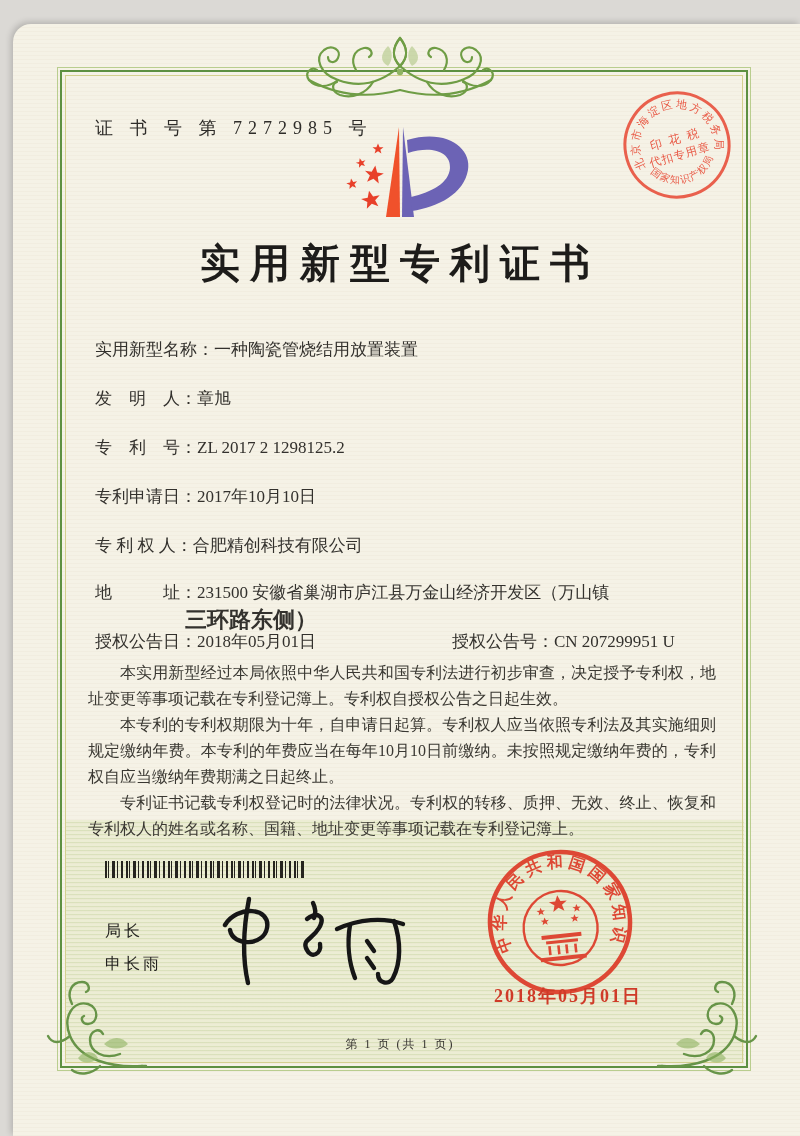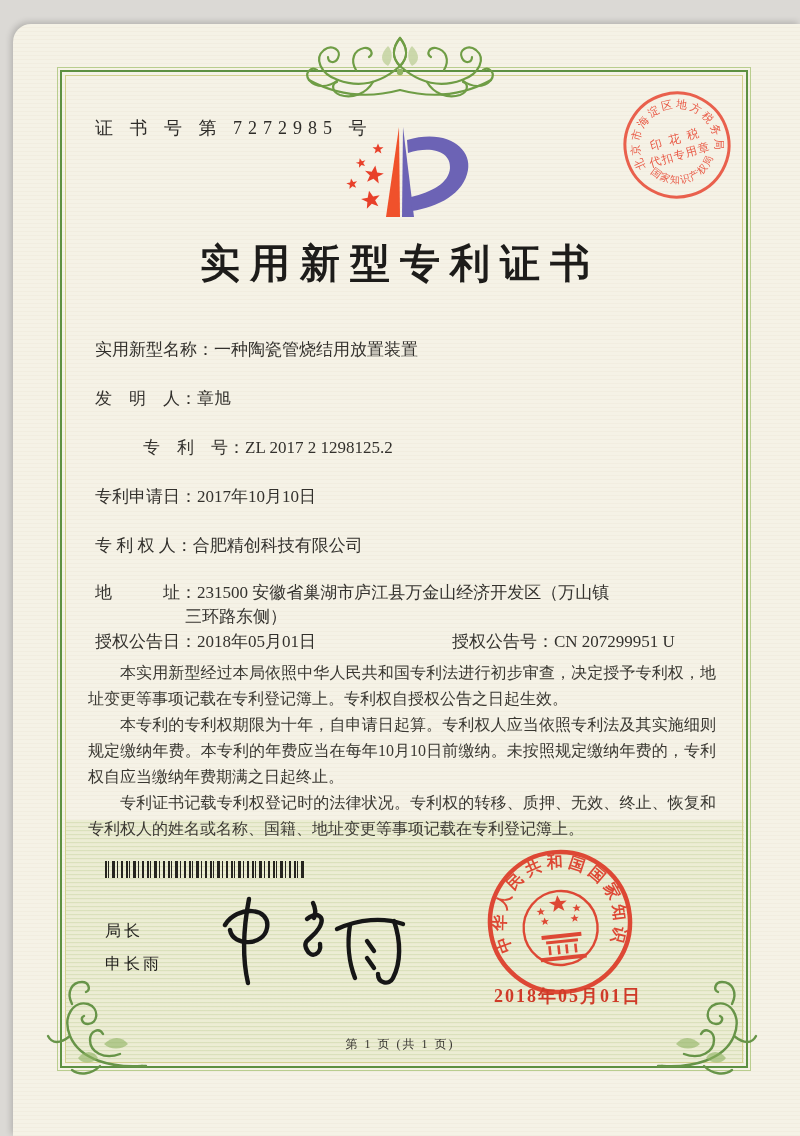--- a/index.html
+++ b/index.html
@@ -16,21 +16,21 @@
   .frame.outer{left:57px;top:67px;width:692px;height:1002px;border:1px solid #b9cd8e;}
   .frame.main {left:60px;top:70px;width:684px;height:994px;border:2px solid #5d9041;}
   .frame.inner{left:65px;top:75px;width:676px;height:986px;border:1px solid #d3d08e;}
   .abs{position:absolute;}
   .cert-number{left:95px;top:116px;font-size:18px;letter-spacing:6px;color:#2e2c29;}
   .page-title{left:0;top:236px;width:800px;text-align:center;font-size:40px;font-weight:bold;
               letter-spacing:10px;color:#1d1c1a;}
   .frow{left:95px;font-size:17px;color:#33312d;white-space:nowrap;}
   .flabel{display:inline-block;color:#33312d;}
   .fvalue{color:#33312d;}
-  .addr2{left:185px;font-size:17px;color:#33312d;}
+  .addr2{left:185px;font-size:22px;color:#33312d;font-weight:bold;}
   .grant-no{left:452px;top:630px;font-size:17px;color:#33312d;white-space:nowrap;}
   .paras{left:88px;top:660px;width:628px;font-size:16px;line-height:26px;color:#3a3832;text-align:justify;}
   .paras p{margin:0;text-indent:2em;}
   .barcode{left:105px;top:861px;width:200px;height:17px;
      background:repeating-linear-gradient(90deg,#26241f 0 2px,rgba(0,0,0,0) 2px 3px,#26241f 3px 4px,rgba(0,0,0,0) 4px 7px,#26241f 7px 10px,rgba(0,0,0,0) 10px 12px,#26241f 12px 13px,rgba(0,0,0,0) 13px 16px,#26241f 16px 18px,rgba(0,0,0,0) 18px 21px);}
   .signer{left:105px;font-size:16px;color:#23221f;font-family:"Liberation Sans","DejaVu Sans",sans-serif;letter-spacing:3px;}
   .seal-date{left:478px;top:984px;width:180px;text-align:center;font-size:18px;font-weight:bold;
              color:#cf3a28;letter-spacing:2px;}
   .page-footer{left:0;top:1036px;width:800px;text-align:center;font-size:12px;color:#33312d;letter-spacing:2px;}
   svg{overflow:visible;}
@@ -138,21 +138,21 @@
   </svg>
 
   <div class="abs page-title">实用新型专利证书</div>
 
   <div class="abs frow" style="top:338px;">
     <span class="flabel">实用新型名称：</span><span class="fvalue">一种陶瓷管烧结用放置装置</span>
   </div>
   <div class="abs frow" style="top:387px;">
     <span class="flabel">发　明　人：</span><span class="fvalue">章旭</span>
   </div>
-  <div class="abs frow" style="top:436px;margin-left:48px;">
+  <div class="abs frow" style="top:436px;">
     <span class="flabel">专　利　号：</span><span class="fvalue">ZL 2017 2 1298125.2</span>
   </div>
   <div class="abs frow" style="top:485px;text-align:right;">
     <span class="flabel">专利申请日：</span><span class="fvalue">2017年10月10日</span>
   </div>
   <div class="abs frow" style="top:534px;">
     <span class="flabel">专 利 权 人：</span><span class="fvalue">合肥精创科技有限公司</span>
   </div>
   <div class="abs frow" style="top:581px;">
     <span class="flabel">地　　　址：</span><span class="fvalue">231500 安徽省巢湖市庐江县万金山经济开发区（万山镇</span>

